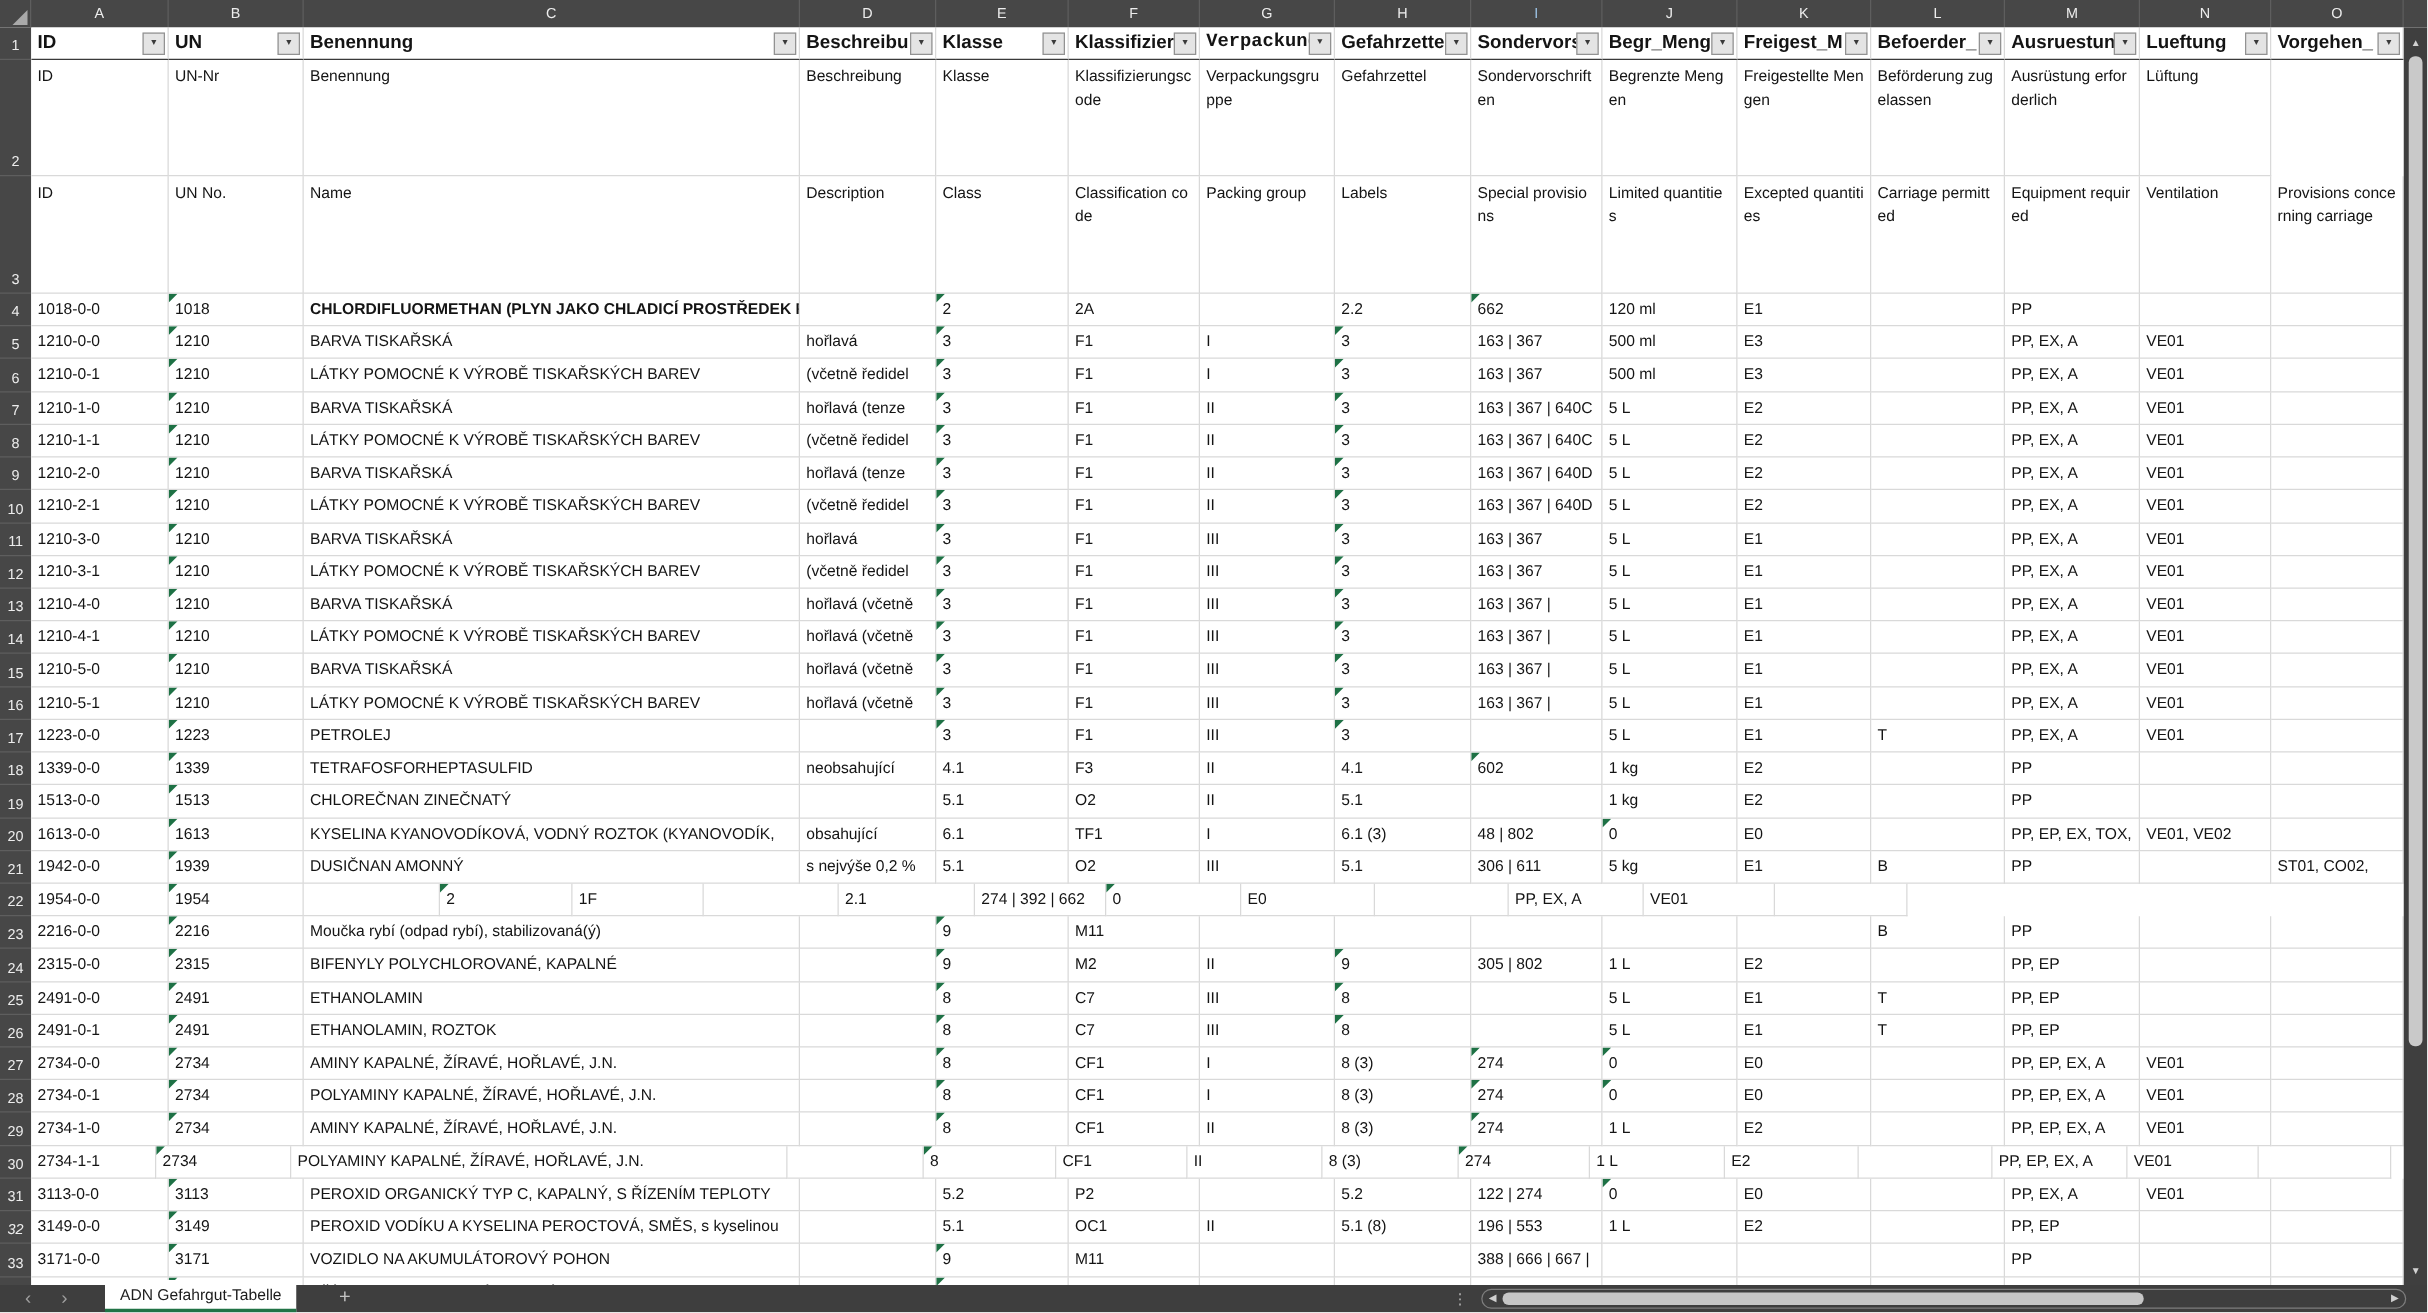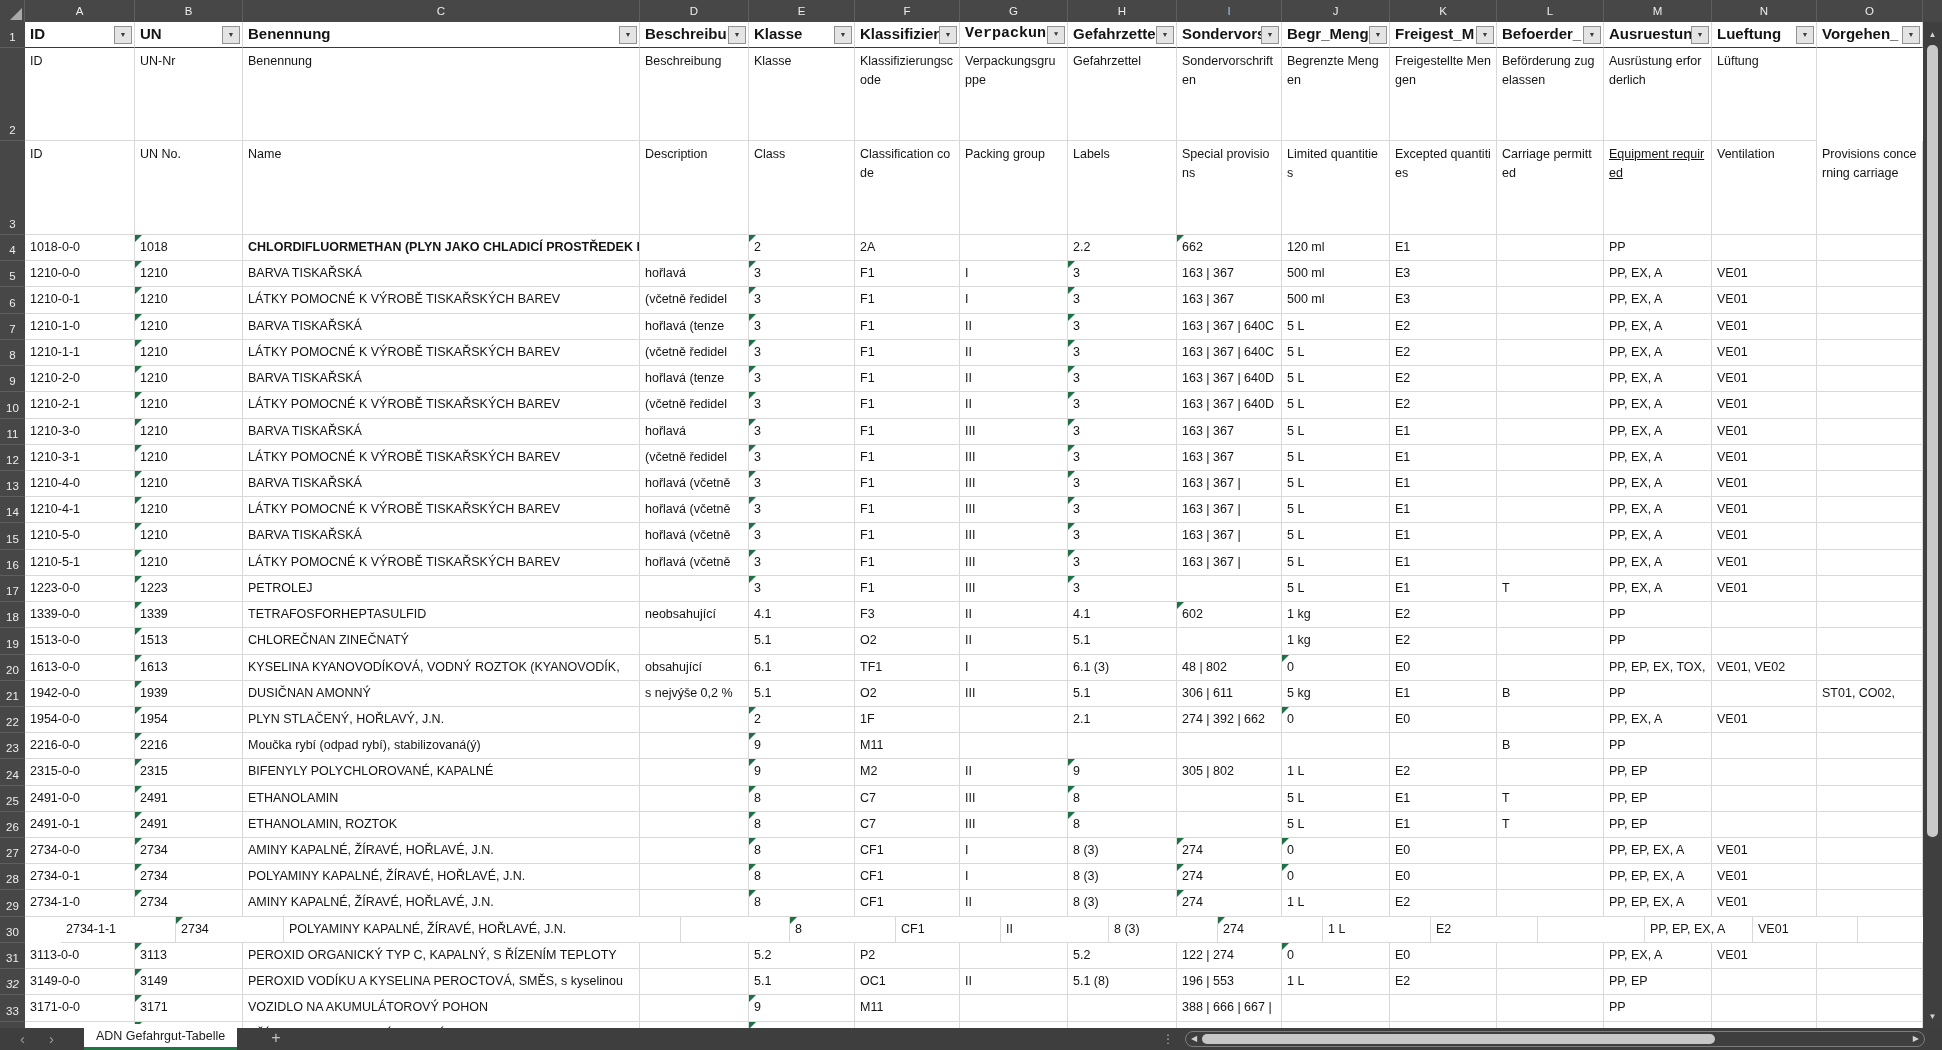--- a/index.html
+++ b/index.html
@@ -198,21 +198,21 @@
           <div class="cell subcell" style="width: 397px;"><span>Name</span></div>
           <div class="cell subcell" style="width: 109px;"><span>Description</span></div>
           <div class="cell subcell" style="width: 106px;"><span>Class</span></div>
           <div class="cell subcell" style="width: 105px;"><span>Classification code</span></div>
           <div class="cell subcell" style="width: 108px;"><span>Packing group</span></div>
           <div class="cell subcell" style="width: 109px;"><span>Labels</span></div>
           <div class="cell subcell" style="width: 105px;"><span>Special provisions</span></div>
           <div class="cell subcell" style="width: 108px;"><span>Limited quantities</span></div>
           <div class="cell subcell" style="width: 107px;"><span>Excepted quantities</span></div>
           <div class="cell subcell" style="width: 107px;"><span>Carriage permitted</span></div>
-          <div class="cell subcell" style="width: 108px; text-decoration: underline;"><span>Equipment required</span></div>
+          <div class="cell subcell" style="width: 108px;"><span>Equipment required</span></div>
           <div class="cell subcell" style="width: 105px;"><span>Ventilation</span></div>
           <div class="cell subcell" style="width: 106px;"><span>Provisions concerning carriage</span></div>
         </div>
         <div class="grow" style="height: 26.23px;">
           <div class="cell dcell" style="width: 110px;"><span>1018-0-0</span></div>
           <div class="cell dcell" style="width: 108px;"><i class="tri"></i><span>1018</span></div>
           <div class="cell dcell" style="width: 397px; font-weight: bold;"><span>CHLORDIFLUORMETHAN (PLYN JAKO CHLADICÍ PROSTŘEDEK R</span></div>
           <div class="cell dcell" style="width: 109px;"><span></span></div>
           <div class="cell dcell" style="width: 106px;"><i class="tri"></i><span>2</span></div>
           <div class="cell dcell" style="width: 105px;"><span>2A</span></div>
@@ -511,21 +511,20 @@
           <div class="cell dcell" style="width: 108px;"><span>5 kg</span></div>
           <div class="cell dcell" style="width: 107px;"><span>E1</span></div>
           <div class="cell dcell" style="width: 107px;"><span>B</span></div>
           <div class="cell dcell" style="width: 108px;"><span>PP</span></div>
           <div class="cell dcell" style="width: 105px;"><span></span></div>
           <div class="cell dcell" style="width: 106px;"><span>ST01, CO02,</span></div>
         </div>
         <div class="grow" style="height: 26.23px;">
           <div class="cell dcell" style="width: 110px;"><span>1954-0-0</span></div>
           <div class="cell dcell" style="width: 108px;"><i class="tri"></i><span>1954</span></div>
-          <div class="cell dcell" style="width: 397px;"><span>PLYN STLAČENÝ, HOŘLAVÝ, J.N.</span></div>
           <div class="cell dcell" style="width: 109px;"><span></span></div>
           <div class="cell dcell" style="width: 106px;"><i class="tri"></i><span>2</span></div>
           <div class="cell dcell" style="width: 105px;"><span>1F</span></div>
           <div class="cell dcell" style="width: 108px;"><span></span></div>
           <div class="cell dcell" style="width: 109px;"><span>2.1</span></div>
           <div class="cell dcell" style="width: 105px;"><span>274 | 392 | 662</span></div>
           <div class="cell dcell" style="width: 108px;"><i class="tri"></i><span>0</span></div>
           <div class="cell dcell" style="width: 107px;"><span>E0</span></div>
           <div class="cell dcell" style="width: 107px;"><span></span></div>
           <div class="cell dcell" style="width: 108px;"><span>PP, EX, A</span></div>
@@ -645,21 +644,21 @@
           <div class="cell dcell" style="width: 109px;"><span>8 (3)</span></div>
           <div class="cell dcell" style="width: 105px;"><i class="tri"></i><span>274</span></div>
           <div class="cell dcell" style="width: 108px;"><span>1 L</span></div>
           <div class="cell dcell" style="width: 107px;"><span>E2</span></div>
           <div class="cell dcell" style="width: 107px;"><span></span></div>
           <div class="cell dcell" style="width: 108px;"><span>PP, EP, EX, A</span></div>
           <div class="cell dcell" style="width: 105px;"><span>VE01</span></div>
           <div class="cell dcell" style="width: 106px;"><span></span></div>
         </div>
         <div class="grow" style="height: 26.23px;">
-          <div class="cell dcell" style="width: 115px; margin-left: 36px;"><span>2734-1-1</span></div>
+          <div class="cell dcell" style="width: 100px;"><span>2734-1-1</span></div>
           <div class="cell dcell" style="width: 108px;"><i class="tri"></i><span>2734</span></div>
           <div class="cell dcell" style="width: 397px;"><span>POLYAMINY KAPALNÉ, ŽÍRAVÉ, HOŘLAVÉ, J.N.</span></div>
           <div class="cell dcell" style="width: 109px;"><span></span></div>
           <div class="cell dcell" style="width: 106px;"><i class="tri"></i><span>8</span></div>
           <div class="cell dcell" style="width: 105px;"><span>CF1</span></div>
           <div class="cell dcell" style="width: 108px;"><span>II</span></div>
           <div class="cell dcell" style="width: 109px;"><span>8 (3)</span></div>
           <div class="cell dcell" style="width: 105px;"><i class="tri"></i><span>274</span></div>
           <div class="cell dcell" style="width: 108px;"><span>1 L</span></div>
           <div class="cell dcell" style="width: 107px;"><span>E2</span></div>

